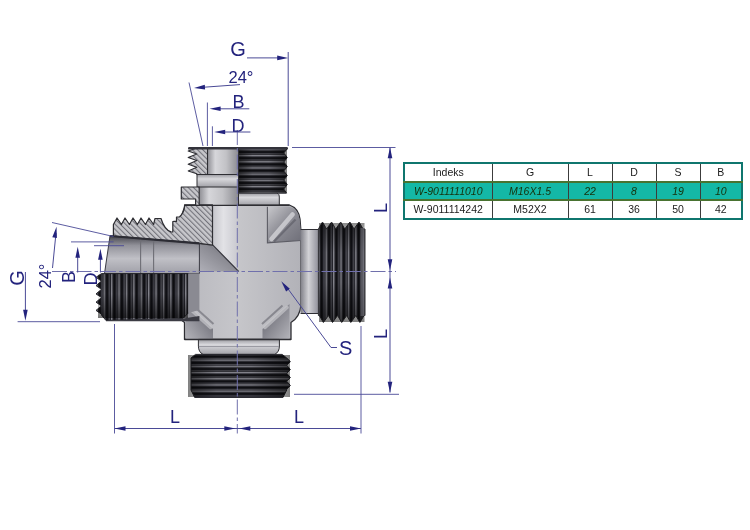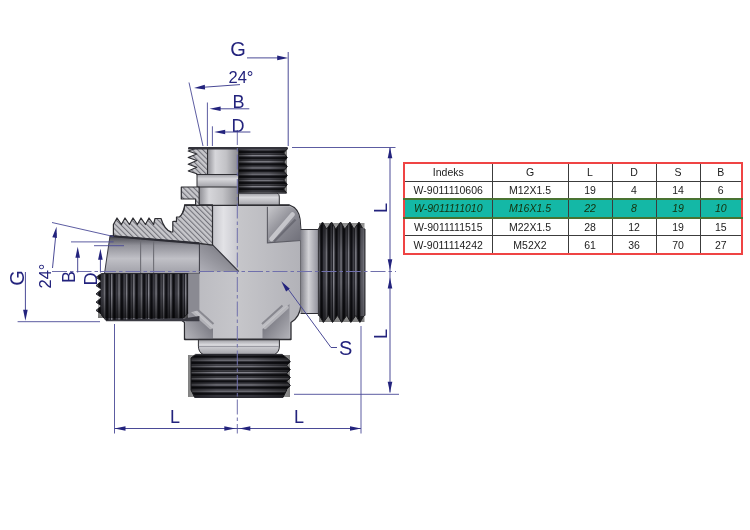--- a/index.html
+++ b/index.html
@@ -2,21 +2,21 @@
 <html><head>
 <meta charset="utf-8">
 <style>
 html,body{margin:0;padding:0;background:#fff;width:750px;height:530px;overflow:hidden;}
 #stage{position:relative;width:750px;height:530px;font-family:"Liberation Sans",sans-serif;}
 svg{position:absolute;left:0;top:0;}
 table{position:absolute;left:403px;top:162px;border-collapse:collapse;table-layout:fixed;
  font-family:"Liberation Sans",sans-serif;font-size:10.5px;color:#1b1b1b;}
 td{border:1.6px solid #3c3c3c;height:16.6px;padding:0;text-align:center;vertical-align:middle;
  white-space:nowrap;overflow:hidden;}
-table{border:2px solid #ef4444;padding-left:44px;}
+table{border:2px solid #0f766e;padding-left:44px;}
 tr.g td{background:#14b8a6;border-top:2px solid #497331;border-bottom:2px solid #497331;color:#15300a;font-style:italic;}
 </style>
 </head>
 <body>
 <div id="stage">
 <svg width="750" height="530" viewBox="0 0 750 530" font-family="Liberation Sans, sans-serif">
 <defs>
 <pattern id="hatch" width="3.7" height="3.7" patternUnits="userSpaceOnUse" patternTransform="rotate(-45)">
   <rect width="3.7" height="3.7" fill="#c7c7cb"></rect>
   <rect width="1.1" height="3.7" fill="#72727a"></rect>
@@ -217,47 +217,31 @@
       </colgroup>
 <tbody>
         <tr>
           <td>Indeks</td>
           <td>G</td>
           <td>L</td>
           <td>D</td>
           <td>S</td>
           <td>B</td>
         </tr>
-<tr>
-          <td>W-9011110606</td>
-          <td>M12X1.5</td>
-          <td>19</td>
-          <td>4</td>
-          <td>14</td>
-          <td>6</td>
-        </tr>
 <tr class="g">
           <td>W-9011111010</td>
           <td>M16X1.5</td>
           <td>22</td>
           <td>8</td>
           <td>19</td>
           <td>10</td>
         </tr>
 <tr>
-          <td>W-9011111515</td>
-          <td>M22X1.5</td>
-          <td>28</td>
-          <td>12</td>
-          <td>19</td>
-          <td>15</td>
-        </tr>
-<tr>
           <td>W-9011114242</td>
           <td>M52X2</td>
           <td>61</td>
           <td>36</td>
-          <td>70</td>
-          <td>27</td>
+          <td>50</td>
+          <td>42</td>
         </tr>
 </tbody>
     </table>
 </div>
 
 </body></html>

